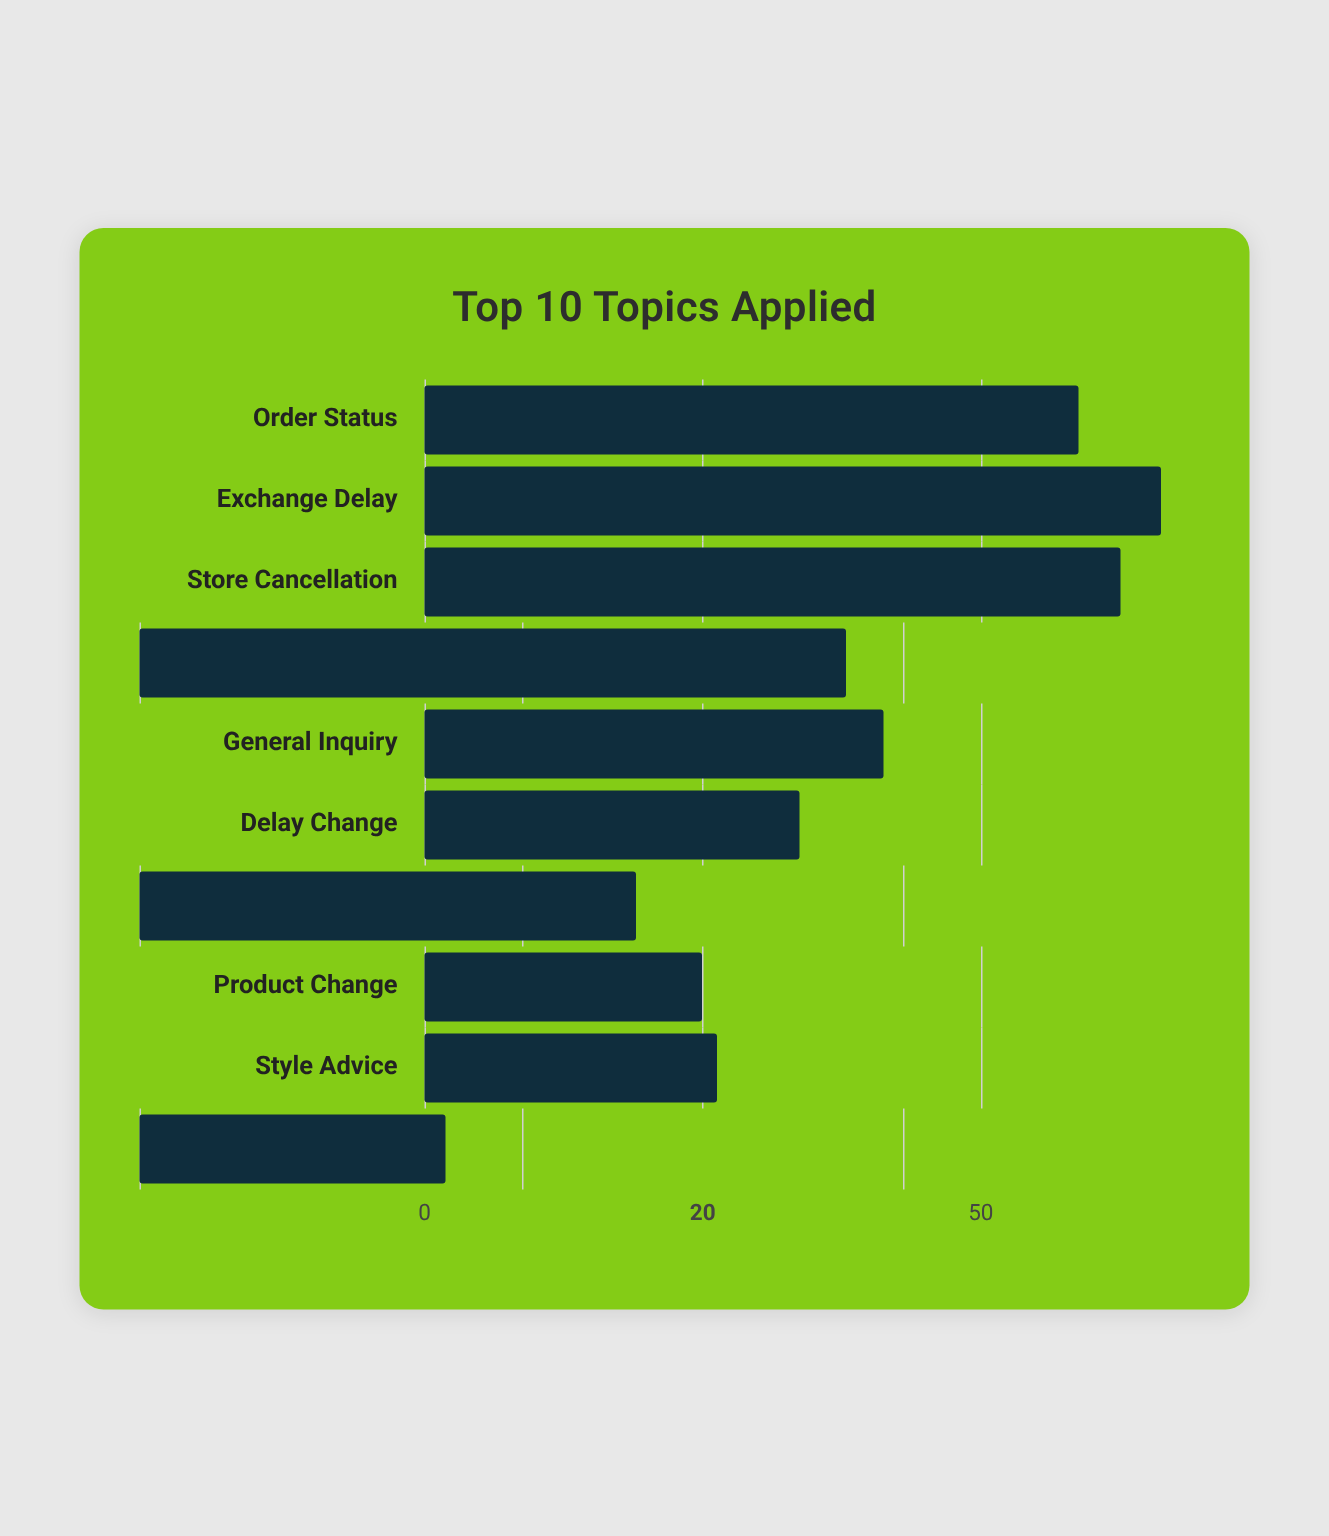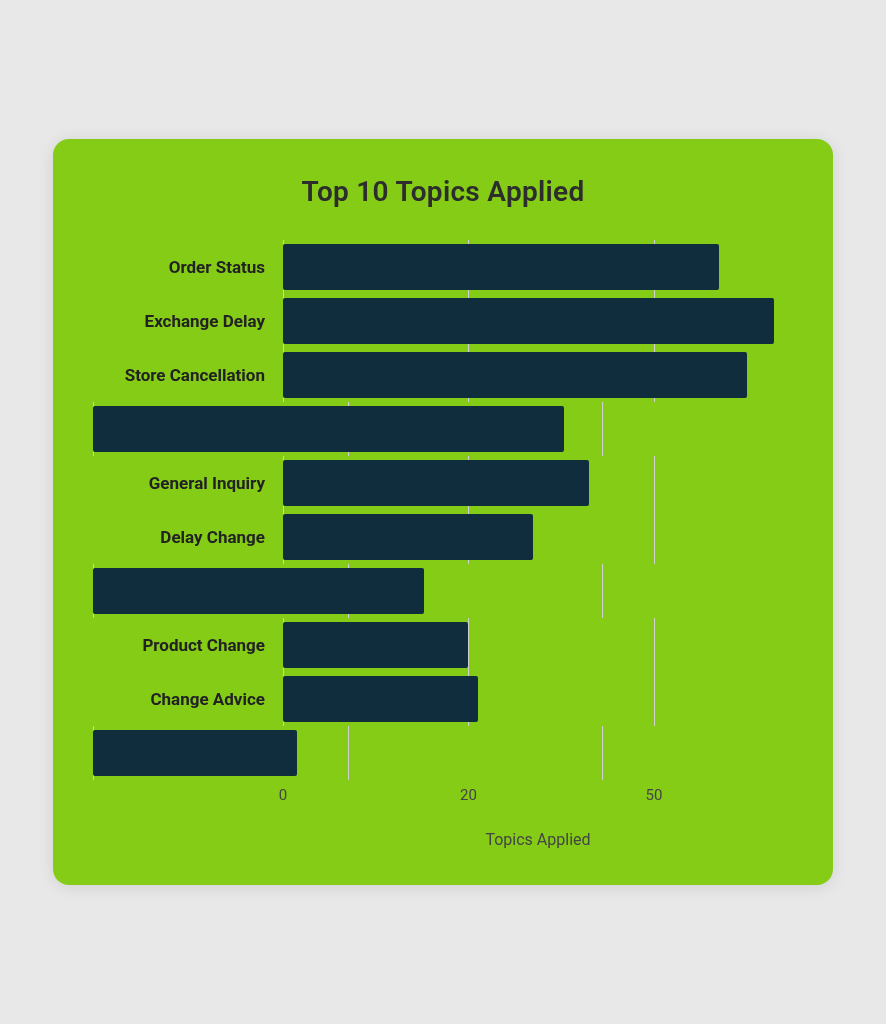--- a/index.html
+++ b/index.html
@@ -181,21 +181,21 @@
       <div class="bar-row">
         <div class="bar-label">Product Change</div>
         <div class="bar-track" style="position: relative;">
           <div class="gridline" style="left: 0%;"></div>
           <div class="gridline" style="left: 36.3636%;"></div>
           <div class="gridline" style="left: 72.7273%;"></div>
           <div class="bar-fill" style="width: 36.3636%; background: rgb(15, 45, 61); position: relative; z-index: 2;"></div>
         </div>
       </div>
       <div class="bar-row">
-        <div class="bar-label">Change Advice</div>
+        <div class="bar-label">Style Advice</div>
         <div class="bar-track" style="position: relative;">
           <div class="gridline" style="left: 0%;"></div>
           <div class="gridline" style="left: 36.3636%;"></div>
           <div class="gridline" style="left: 72.7273%;"></div>
           <div class="bar-fill" style="width: 38.1818%; background: rgb(15, 45, 61); position: relative; z-index: 2;"></div>
         </div>
       </div>
       <div class="bar-row">
         <div class="bar-track" style="position: relative;">
           <div class="gridline" style="left: 0%;"></div>
@@ -203,18 +203,17 @@
           <div class="gridline" style="left: 72.7273%;"></div>
           <div class="bar-fill" style="width: 29.0909%; background: rgb(15, 45, 61); position: relative; z-index: 2;"></div>
         </div>
       </div>
     </div>
 
   <div class="x-axis-area">
     <div class="x-axis-spacer"></div>
     <div class="x-axis" id="x-axis">
         <div class="x-tick-label" style="left: 0%;">0</div>
-        <div class="x-tick-label" style="left: 36.3636%;">20</div>
+        <div class="x-tick-label" style="left: 36.3636%; font-weight: bold;">20</div>
         <div class="x-tick-label" style="left: 72.7273%;">50</div>
       </div>
   </div>
-  <div class="x-axis-title">Topics Applied</div>
 </div>
 
 </body></html>

